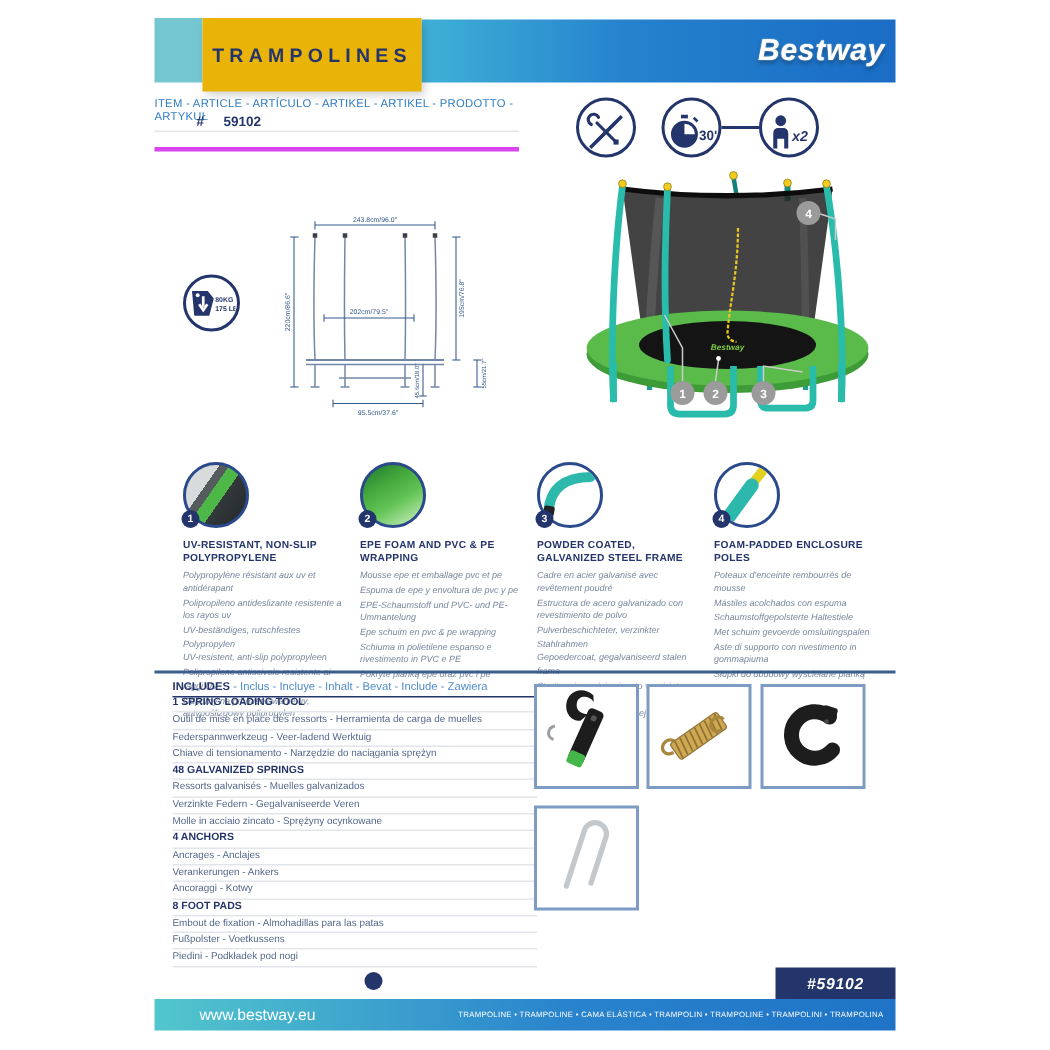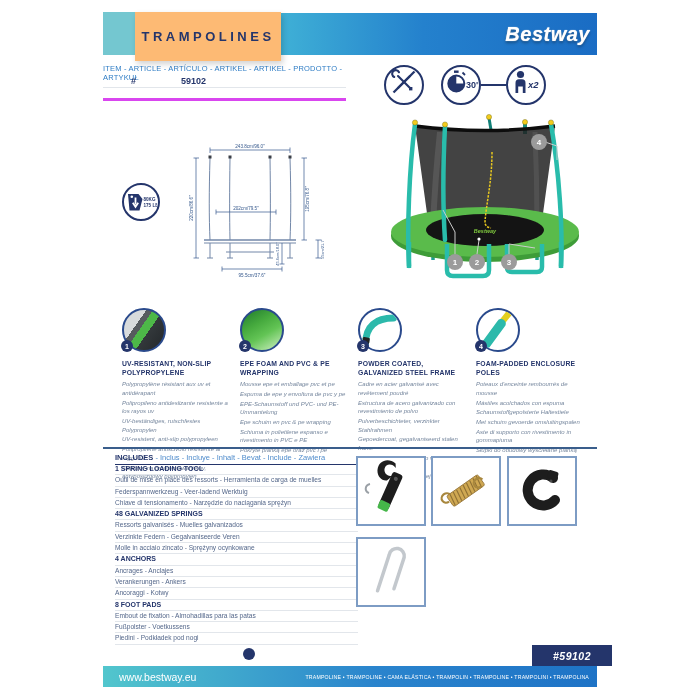--- a/index.html
+++ b/index.html
@@ -3,37 +3,37 @@
 <meta charset="utf-8">
 <style>
   html,body{margin:0;padding:0;background:#fff;}
   #sheet{position:relative;width:700px;height:700px;background:#fff;overflow:hidden;
          font-family:"Liberation Sans",sans-serif;}
   .abs{position:absolute;}
   
   #teal-sq{left:103px;top:12px;width:32px;height:43px;background:#74c7d0;}
   #blue-bar{left:281px;top:13px;width:316px;height:42px;
             background:linear-gradient(90deg,#3fb0d6,#2481cd 45%,#1a6cc4);}
-  #title-card{left:135px;top:12px;width:146px;height:49px;background:#fdba74;z-index:3;
+  #title-card{left:135px;top:12px;width:146px;height:49px;background:#eab308;z-index:3;
               box-shadow:2px 3px 6px rgba(0,0,0,.18);display:flex;align-items:center;justify-content:center;}
   #title-card span{font-size:13px;font-weight:bold;letter-spacing:3.5px;color:#24356b;}
   #brand{right:110px;top:23px;font-size:20px;font-weight:bold;font-style:italic;color:#fff;
          letter-spacing:.5px;text-shadow:0 2px 3px rgba(0,0,0,.35),0 0 1px #fff;}
   
   #item-head{left:103px;top:64px;width:243px;font-size:7.5px;font-weight:normal;color:#2f7dc5;
              padding-bottom:16px;border-bottom:3px solid #d946ef;letter-spacing:.2px;}
   #item-rows{left:103px;top:74px;width:243px;}
   .item-row{height:13px;display:flex;align-items:center;border-bottom:1px solid #e2e6eb;}
   .item-row .ic{width:18px;margin-left:28px;color:#24356b;display:flex;justify-content:flex-start;align-items:center;}
   .item-row .val{font-size:7.5px;color:#2c4b80;}
-  .item-row .val.b{font-size:9px;font-weight:bold;color:#24356b;margin-left:32px;}
+  .item-row .val.b{font-size:9px;font-weight:bold;color:#24356b;}
   .hash{font-size:9px;font-weight:bold;}
   
   .tico{width:40px;height:40px;border:2.5px solid #24356b;border-radius:50%;box-sizing:border-box;
-        background:#fff;display:flex;align-items:flex-start;justify-content:center;}
+        background:#fff;display:flex;align-items:flex-end;justify-content:center;}
   #tico-link{left:481px;top:84px;width:25px;height:2px;background:#24356b;}
   
   #wbadge{left:122px;top:183px;width:38px;height:38px;border:2px solid #24356b;border-radius:50%;
           box-sizing:border-box;background:#fff;display:flex;align-items:center;justify-content:center;}
   
   svg{font-family:"Liberation Sans",sans-serif;}
   #tdraw{left:178px;top:142px;}
   #prod{left:385px;top:110px;}
   
   .feat{top:308px;width:110px;}
@@ -52,26 +52,26 @@
   #inc-head .b{font-weight:bold;color:#24356b;}
   #inc-head .r{color:#4f8ccc;}
   #inc-list{left:115px;top:464px;width:243px;}
   .inc-row{height:10.3px;line-height:10.3px;border-bottom:1px solid #e2e6eb;font-size:6.6px;
            color:#54678a;white-space:nowrap;overflow:hidden;}
   .inc-row.t{font-weight:bold;color:#24356b;font-size:7px;}
   .inc-box{width:70px;height:70px;border:2px solid #7d9cc4;box-sizing:border-box;background:#fff;
            display:flex;align-items:center;justify-content:center;}
   
   #code-box{left:517px;top:645px;width:80px;height:21px;background:#24356b;display:flex;
-            align-items:center;justify-content:center;margin-left:15px;}
+            align-items:center;justify-content:center;}
   #code-box span{color:#fff;font-weight:bold;font-style:italic;font-size:10.5px;letter-spacing:.5px;}
   #foot-bar{left:103px;top:666px;width:494px;height:21px;
             background:linear-gradient(90deg,#52c6cd,#2a84cd 55%,#1e73c6);
             display:flex;align-items:center;justify-content:space-between;
-            padding:0 8px 0 16px;box-sizing:border-box;}
+            padding:0 8px 0 30px;box-sizing:border-box;}
   #site{font-size:10.5px;color:#fff;}
   #langs{font-size:5.2px;color:#fff;letter-spacing:.2px;}
 </style>
 </head>
 <body>
 
 <div id="sheet">
 
   <div class="abs" id="teal-sq"></div>
   <div class="abs" id="blue-bar"></div>

